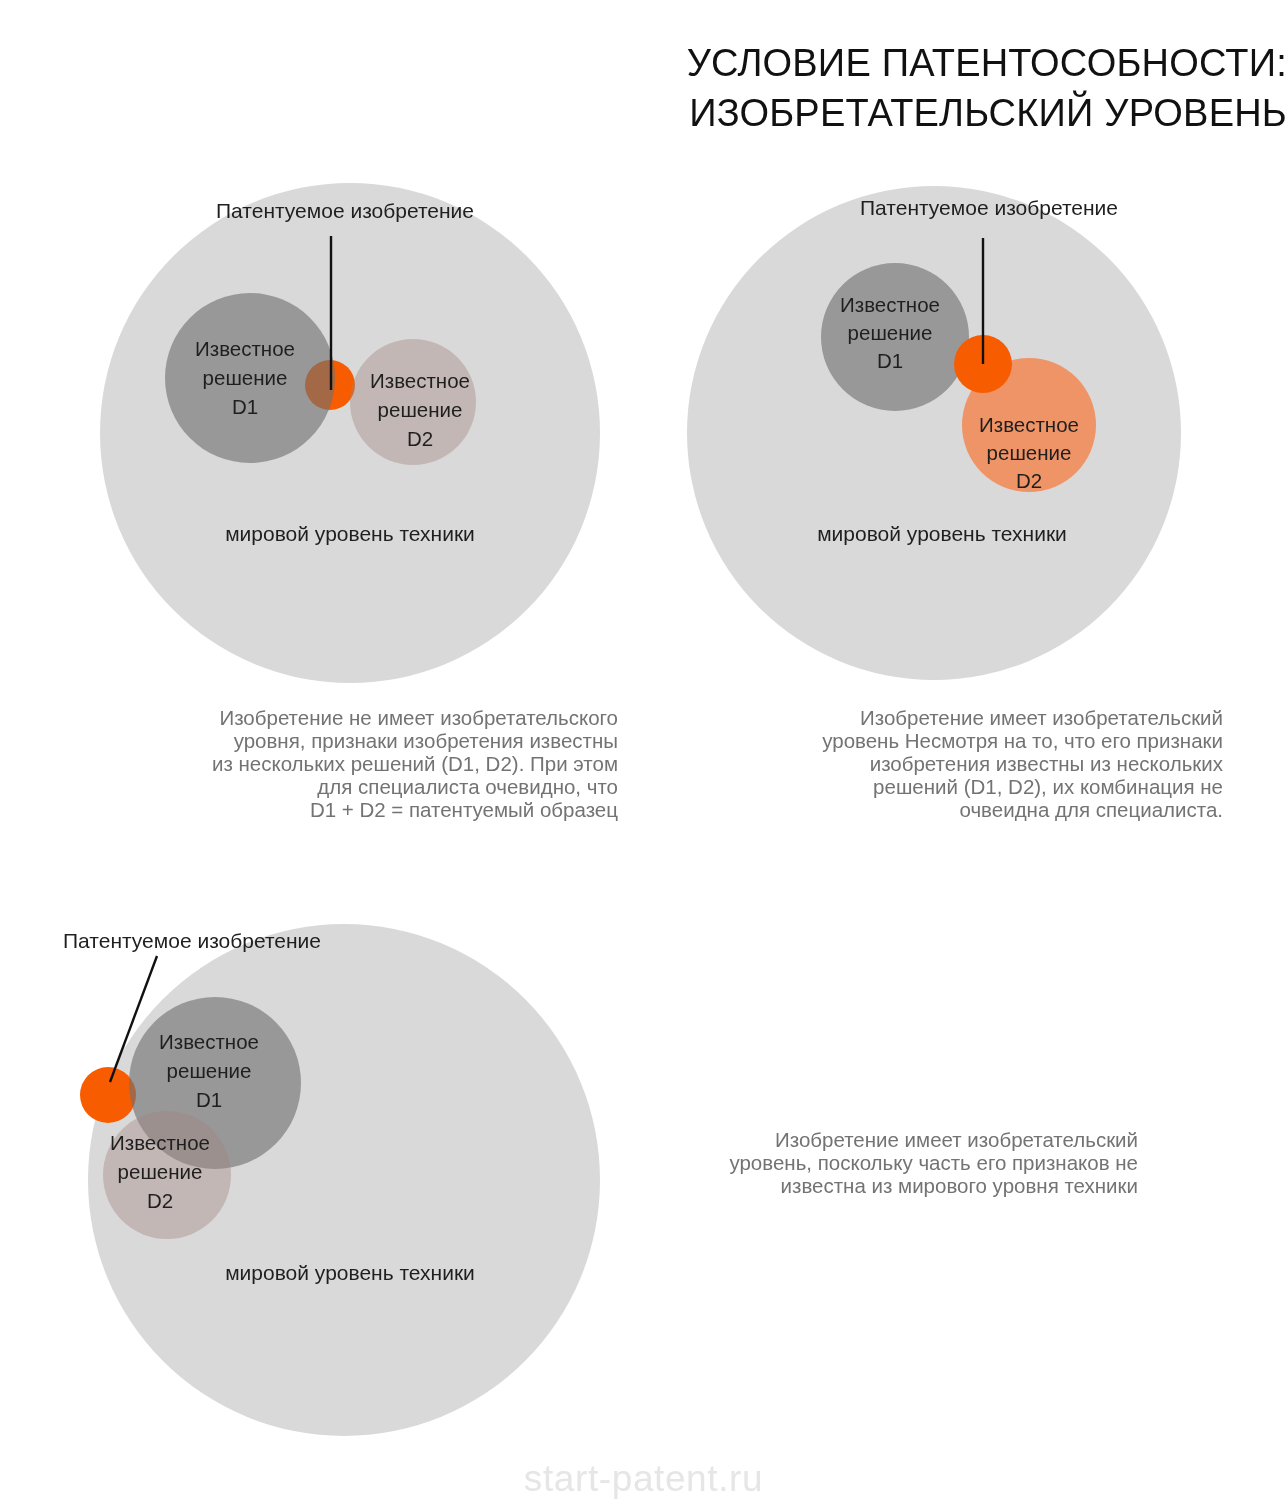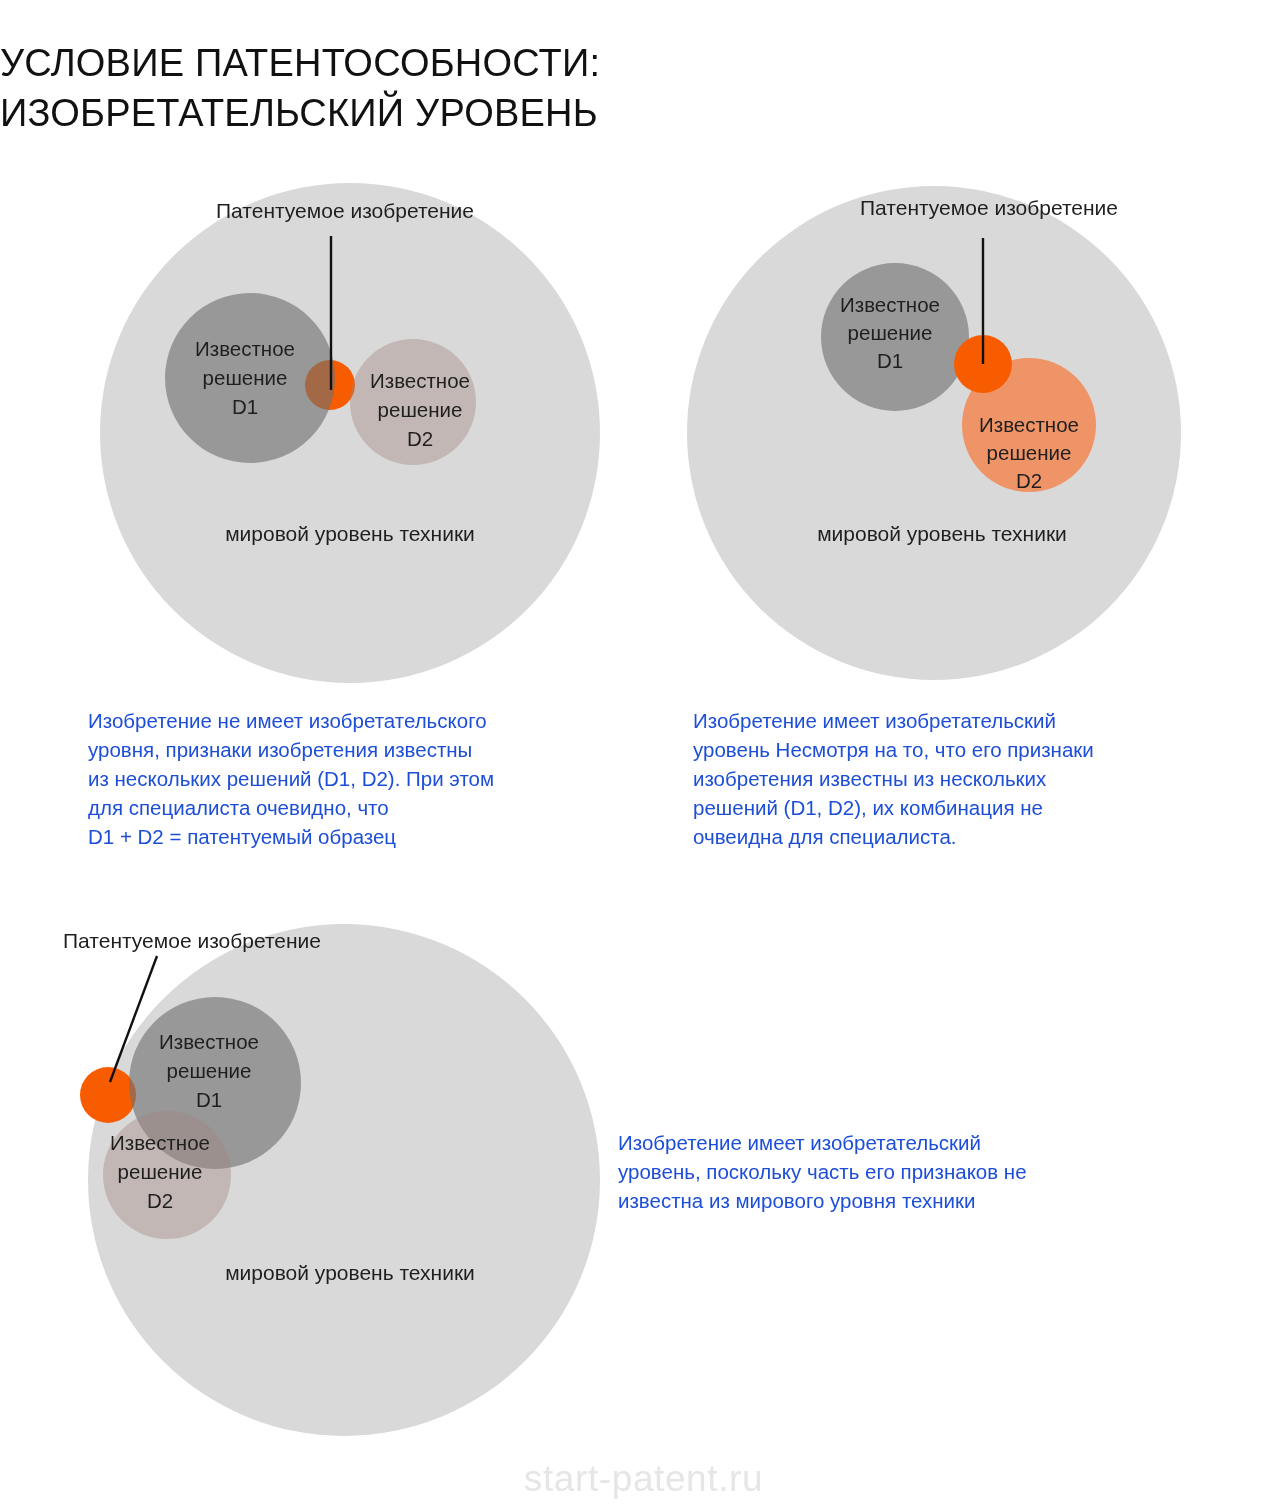--- a/index.html
+++ b/index.html
@@ -13,41 +13,41 @@
     position: relative;
     font-family: "Liberation Sans", "DejaVu Sans", sans-serif;
     color: #1a1a1a;
     overflow: hidden;
   }
   .page-title {
     position: absolute;
     top: 38px;
     left: 0;
     width: 1287px;
-    text-align: left;
+    text-align: right;
     font-size: 38px;
     line-height: 50px;
     font-weight: 400;
     letter-spacing: 0.2px;
     color: #111111;
     white-space: pre-line;
   }
   svg.board {
     position: absolute;
     top: 0;
     left: 0;
     width: 1287px;
     height: 1512px;
   }
   .dgm-caption {
     position: absolute;
-    text-align: left;
+    text-align: right;
     font-size: 20.5px;
-    line-height: 29px;
-    color: #1d4ed8;
+    line-height: 23px;
+    color: #737373;
     white-space: pre-line;
   }
   #caption-1 { left: 88px;  top: 706px;  width: 530px; }
   #caption-2 { left: 693px; top: 706px;  width: 530px; }
   #caption-3 { left: 618px; top: 1128px; width: 520px; }
   .watermark {
     position: absolute;
     left: 0;
     top: 1458px;
     width: 1287px;

